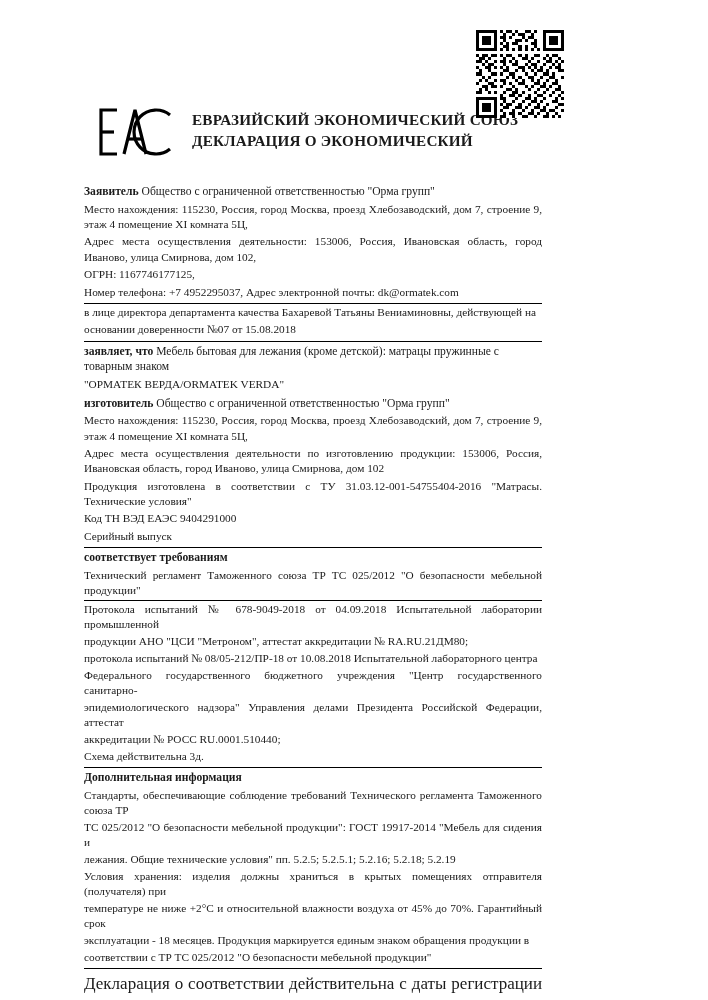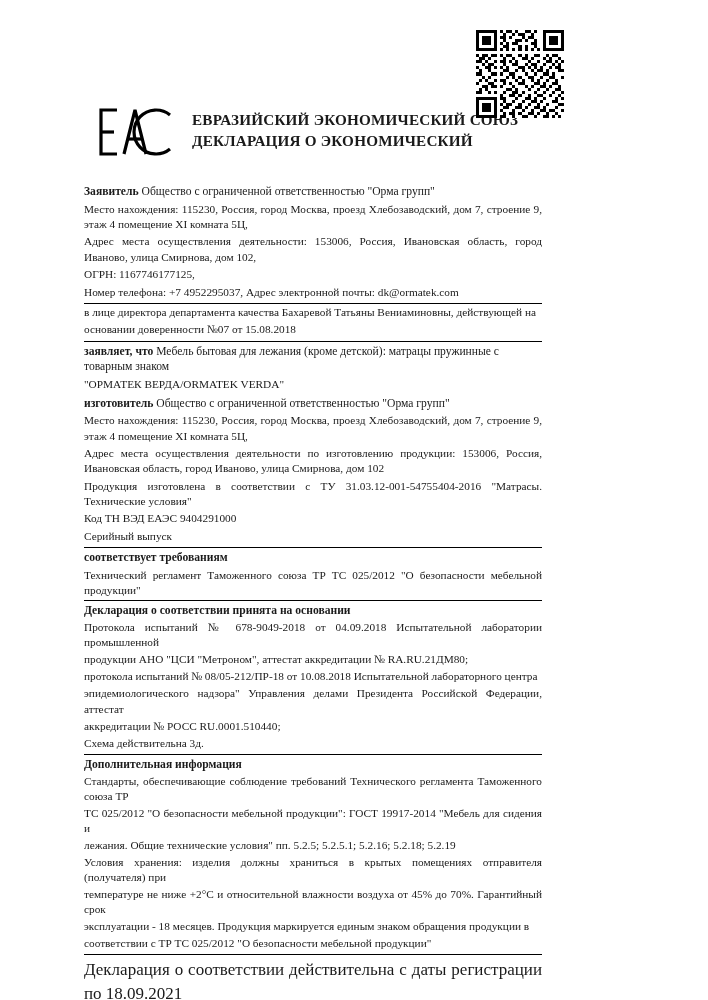--- a/index.html
+++ b/index.html
@@ -438,25 +438,25 @@
       <p class="para just">Продукция изготовлена в соответствии с ТУ 31.03.12-001-54755404-2016 "Матрасы. Технические условия"</p>
       <p class="para">Код ТН ВЭД ЕАЭС 9404291000</p>
       <p class="para">Серийный выпуск</p>
     </div>
 
     <div class="row-line"></div>
     <div class="sec-head">соответствует требованиям</div>
     <p class="para pad-block">Технический регламент Таможенного союза ТР ТС 025/2012 "О безопасности мебельной продукции"</p>
 
     <div class="row-line"></div>
-    <div class="sec-head">Декларация о соответствии принята на основании</div>
     <div class="pad-block tight">
       <p class="para">Протокола испытаний № 678-9049-2018 от 04.09.2018 Испытательной лаборатории промышленной</p>
       <p class="para">продукции АНО "ЦСИ "Метроном", аттестат аккредитации № RA.RU.21ДМ80;</p>
       <p class="para">протокола испытаний № 08/05-212/ПР-18 от 10.08.2018 Испытательной лабораторного центра</p>
+      <p class="para">Федерального государственного бюджетного учреждения "Центр государственного санитарно-</p>
       <p class="para">эпидемиологического надзора" Управления делами Президента Российской Федерации, аттестат</p>
       <p class="para">аккредитации № РОСС RU.0001.510440;</p>
       <p class="para">Схема действительна 3д.</p>
     </div>
 
     <div class="row-line"></div>
     <div class="sec-head">Дополнительная информация</div>
     <div class="pad-block tight">
       <p class="para">Стандарты, обеспечивающие соблюдение требований Технического регламента Таможенного союза ТР</p>
       <p class="para">ТС 025/2012 "О безопасности мебельной продукции": ГОСТ 19917-2014 "Мебель для сидения и</p>

